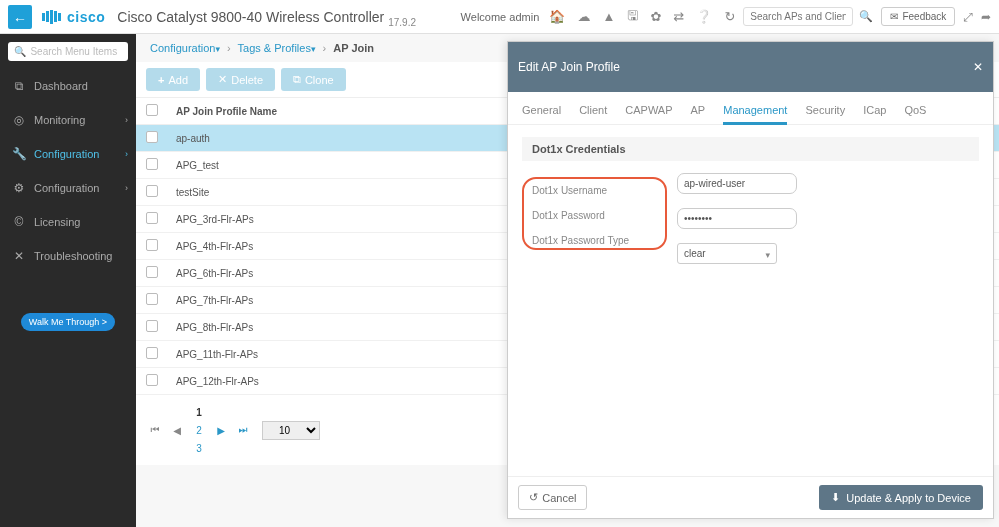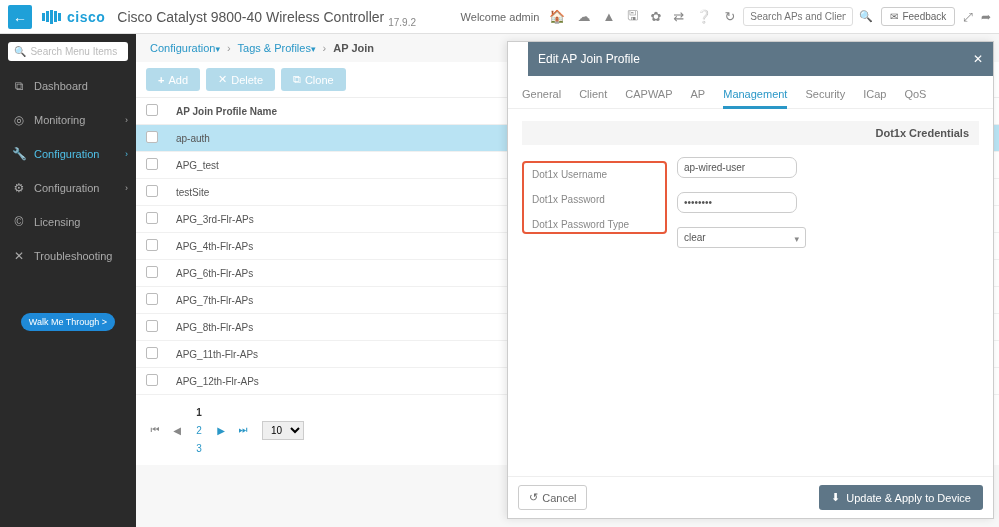--- a/index.html
+++ b/index.html
@@ -48,39 +48,39 @@
     .table-header .th-name { flex: 1; }
     .table-header .th-end { width: 50px; text-align: right; color: #888; }
     .table-row { display: flex; align-items: center; padding: 6px 10px; border-bottom: 1px solid #f0f0f0; color: #555; font-size: 10px; cursor: pointer; }
     .table-row.selected { background: #b9e3f3; }
     .table-row .td-check { width: 30px; }
     .checkbox { width: 12px; height: 12px; border: 1px solid #bbb; border-radius: 2px; display: inline-block; background:#fff; }
     .pager { padding: 8px 10px; display: flex; align-items: center; gap: 4px; font-size: 10px; color: #888; }
     .pager .pg { width: 18px; height: 18px; display: flex; align-items: center; justify-content: center; cursor: pointer; border-radius: 2px; }
     .pager .pg.current { color: #333; font-weight: bold; }
     .pager .pg.link { color: #2a97c7; }
-    .pager select { font-size: 10px; border: 1px solid #ccc; padding: 2px 4px; margin-left: 6px; }
+    .pager select { font-size: 10px; border: 1px solid #ccc; padding: 2px 12px; margin-left: 6px; }
     .row-edge { width: 10px; text-align: right; color: #ccc; font-size: 13px; line-height: 8px;}
 
     
     .edit-panel { position: absolute; top: 41px; right: 5px; width: 487px; height: 478px; background: #fff; border: 1px solid #ccc; box-shadow: -2px 0 8px rgba(0,0,0,0.1); z-index: 10; display: flex; flex-direction: column; }
-    .panel-header { background: #5e7687; color: #fff; padding: 10px 10px; font-size: 12px; display: flex; justify-content: space-between; align-items: center; margin-left: 20px; }
+    .panel-header { background: #5e7687; color: #fff; padding: 18px 10px; font-size: 12px; display: flex; justify-content: space-between; align-items: center; }
     .panel-header .close { cursor: pointer; font-size: 12px; }
     .tab-row { display: flex; gap: 18px; padding: 8px 14px 0; border-bottom: 1px solid #eee; font-size: 11px; color: #888; }
     .tab { padding: 4px 0 8px; cursor: pointer; position: relative; }
     .tab.active { color: #2a97c7; }
     .tab.active::after { content: ''; position: absolute; left: 0; right: 0; bottom: -1px; height: 3px; background: #2a97c7; }
     .sub-tab-row { display: flex; gap: 24px; padding: 8px 14px 0; font-size: 11px; color: #888; border-bottom: 1px solid #eee; }
     .panel-body { flex: 1; padding: 12px 14px; overflow: auto; }
-    .section-title { background: #f5f5f5; padding: 6px 10px; font-weight: bold; color: #555; font-size: 11px; margin-bottom: 12px; text-align: right; }
+    .section-title { background: #f5f5f5; padding: 6px 10px; font-weight: bold; color: #555; font-size: 11px; margin-bottom: 12px; }
     .form-label { width: 130px; font-size: 10px; color: #888; }
     .form-input { width: 120px; border: 1px solid #ccc; border-radius: 7px; padding: 4px 6px; font-size: 10px; color: #555; }
-    .form-select { width: 129px; border: 1px solid #ccc; border-radius: 3px; padding: 4px 6px; font-size: 10px; color: #555; background: #fff; position: relative; }
+    .form-select { width: 100px; border: 1px solid #ccc; border-radius: 3px; padding: 4px 6px; font-size: 10px; color: #555; background: #fff; position: relative; }
     .caret { position: absolute; right: 6px; top: 6px; font-size: 9px; color: #888; }
-    .highlight-box { border: 2px solid #e85a3a; border-radius: 4px; padding: 6px 6px 0; margin-bottom: 10px; width: 145px; float: left; }
+    .highlight-box { border: 2px solid #e85a3a; border-radius: 14px; padding: 6px 6px 0; margin-bottom: 10px; width: 145px; float: left; }
     .highlight-box .form-label { width: auto; }
     .panel-footer { padding: 8px 10px; border-top: 1px solid #eee; display: flex; justify-content: space-between; align-items: center; }
     .cancel-btn { border: 1px solid #ccc; border-radius: 3px; padding: 5px 10px; font-size: 11px; color: #666; cursor: pointer; display: flex; align-items: center; gap: 4px; background:#fff;}
     .apply-btn { background: #5e7687; color: #fff; padding: 6px 12px; border-radius: 3px; font-size: 11px; cursor: pointer; display: flex; align-items: center; gap: 6px; }
     .form-grid { display: grid; grid-template-columns: 145px 130px; align-items: center; row-gap: 14px; column-gap: 10px;}
   </style>
 </head>
 <body>
 
 <div class="top-header">

